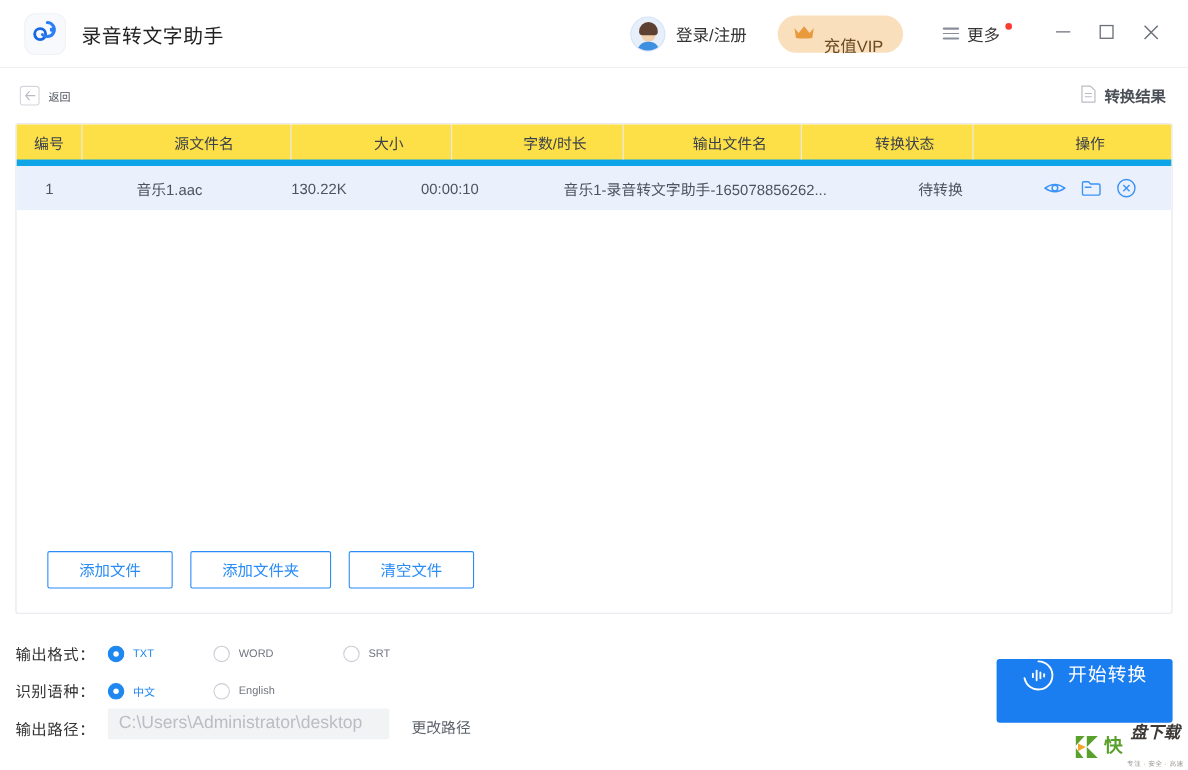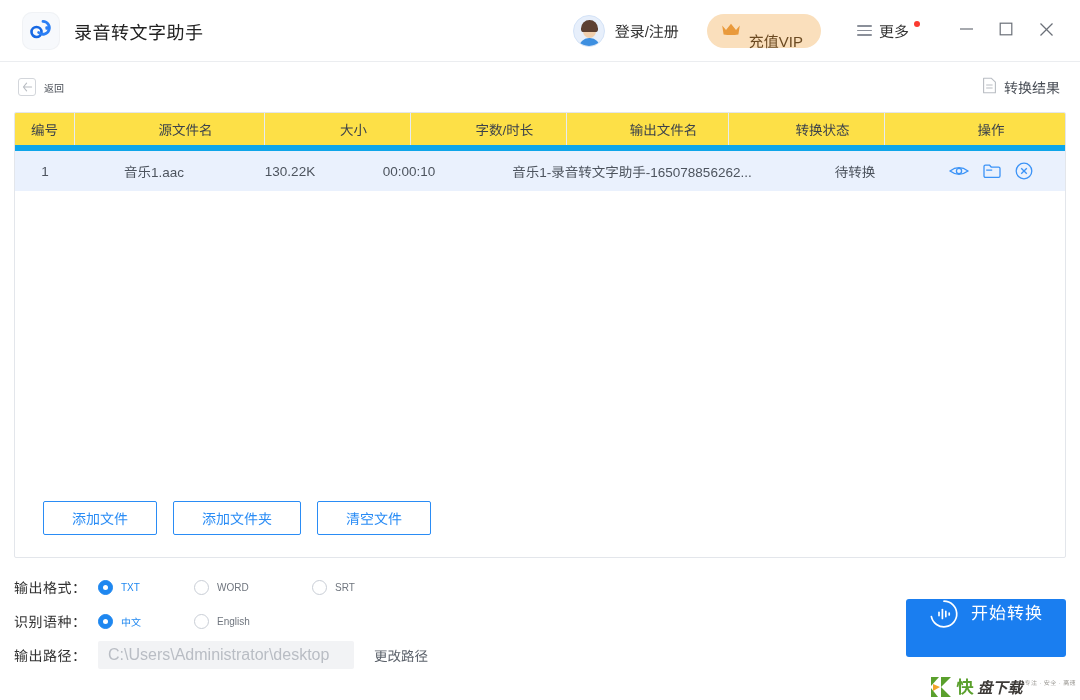--- a/index.html
+++ b/index.html
@@ -120,21 +120,21 @@
     border: 1px solid #d3d6db; border-radius: 3px;
     display: flex; align-items: center; justify-content: center;
     color: #b8bcc2;
   }
   .back-text { font-size: 10px; color: #4a4f57; }
   .result-btn {
     display: flex; align-items: center; gap: 7px;
     cursor: pointer; background: none; border: none;
     font-family: inherit; padding: 4px 2px;
   }
-  .result-text { font-size: 14px; color: #4a4f57; }
+  .result-text { font-size: 14px; color: #4a4f57; font-weight: bold; }
 
   
   .panel {
     margin: 0 14px;
     border: 1px solid #e3e6eb;
     border-radius: 2px;
     flex: 0 0 auto;
     height: 446px;
     display: flex; flex-direction: column;
     background: #fff;
@@ -195,21 +195,21 @@
     padding: 0 28px;
   }
 
   
   .footer {
     flex: 1 1 auto;
     padding: 12px 0 0 14px;
     position: relative;
   }
   .frow {
-    display: flex; align-items: center;
+    display: flex; align-items: flex-end;
     height: 34px;
   }
   .flabel {
     font-size: 14px; color: #333;
     width: 84px; flex: 0 0 auto;
     letter-spacing: .5px;
   }
   .radio-opt {
     display: flex; align-items: center; gap: 8px;
     cursor: pointer; margin-right: 10px;
@@ -272,21 +272,21 @@
     pointer-events: none;
   }
   .wm-k {
     width: 22px; height: 22px; position: relative;
     flex: 0 0 auto;
   }
   .wm-word {
     font-size: 17px; font-weight: bold; color: #5aa02c;
     line-height: 1; letter-spacing: -1px;
   }
-  .wm-right { display: flex; flex-direction: row; gap: 2px; }
+  .wm-right { display: flex; flex-direction: column; gap: 18px; align-items: center; }
   .wm-main {
     font-size: 15px; font-weight: bold; color: #3d3a37;
     line-height: 1; letter-spacing: 0px;
     font-style: italic;
   }
   .wm-sub {
     font-size: 6px; color: #9a9893; letter-spacing: .4px; line-height: 1;
   }
 </style>
 </head>

